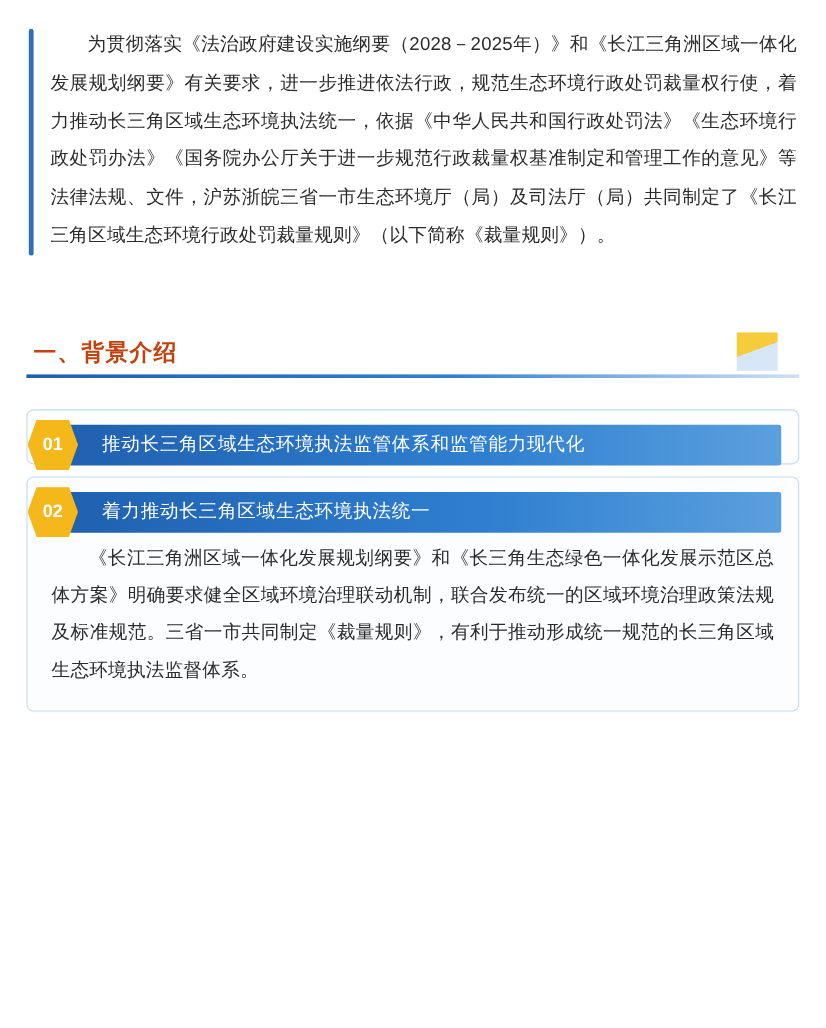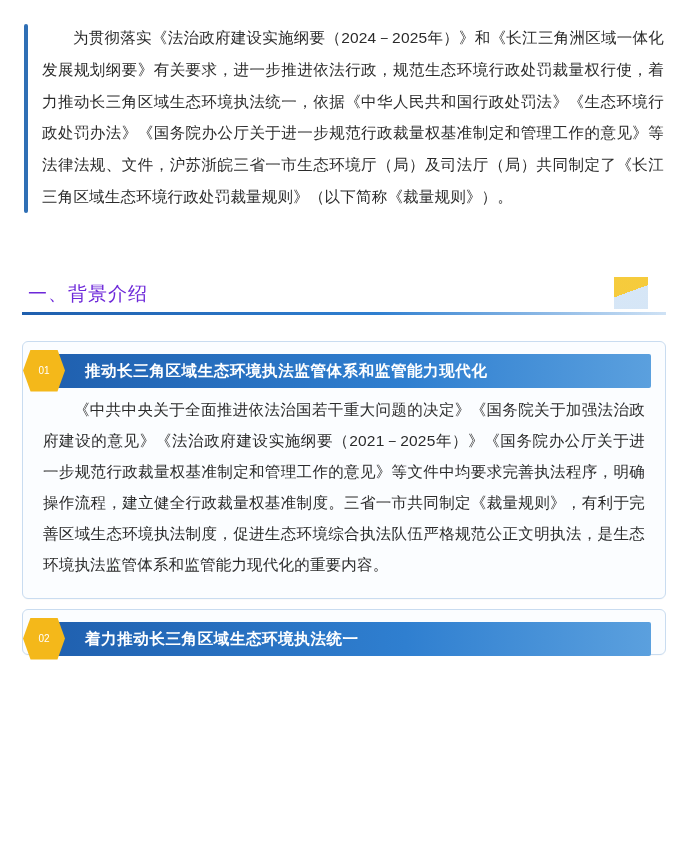--- a/index.html
+++ b/index.html
@@ -57,22 +57,22 @@
     right: 0;
     bottom: 0;
     height: 3px;
     background: linear-gradient(to right, #1f5fae 0%, #2f7fd0 55%, #cfe2f5 100%);
   }
   .section-head .title {
     position: absolute;
     left: 6px;
     bottom: 8px;
     font-size: 19px;
-    font-weight: normal;
-    color: #6d28d9;
+    font-weight: bold;
+    color: #c2410c;
     letter-spacing: 1px;
   }
   .section-head .corner {
     position: absolute;
     right: 18px;
     bottom: 6px;
     width: 34px;
     height: 32px;
     background: linear-gradient(160deg, #f4c21a 0%, #f4c21a 46%, #cfe2f5 46%, #cfe2f5 100%);
     opacity: 0.85;
@@ -104,67 +104,67 @@
     position: absolute;
     top: 8px;
     left: 0px;
     width: 42px;
     height: 42px;
     background: #f4b81a;
     display: flex;
     align-items: center;
     justify-content: center;
     color: #ffffff;
-    font-size: 10px;
-    font-weight: normal;
+    font-size: 15px;
+    font-weight: bold;
     clip-path: polygon(18% 0%, 82% 0%, 100% 50%, 82% 100%, 18% 100%, 0% 50%);
   }
   .card-title {
     position: absolute;
     top: 12px;
     left: 62px;
     height: 34px;
     line-height: 34px;
     color: #ffffff;
     font-size: 15.5px;
-    font-weight: bold;
+    font-weight: normal;
     letter-spacing: 0.6px;
   }
   .card-body {
     margin-top: 26px;
     font-size: 15.5px;
     line-height: 2.0;
     color: #2b2b2b;
     text-align: justify;
     text-indent: 2em;
     letter-spacing: 0.2px;
   }
 </style>
 </head>
 <body>
 
 <div class="page">
 
   <div class="intro-block">
     <div class="intro-bar"></div>
-    <div class="intro-text">为贯彻落实《法治政府建设实施纲要（2024－2025年）》和《长江三角洲区域一体化发展规划纲要》有关要求，进一步推进依法行政，规范生态环境行政处罚裁量权行使，着力推动长三角区域生态环境执法统一，依据《中华人民共和国行政处罚法》《生态环境行政处罚办法》《国务院办公厅关于进一步规范行政裁量权基准制定和管理工作的意见》等法律法规、文件，沪苏浙皖三省一市生态环境厅（局）及司法厅（局）共同制定了《长江三角区域生态环境行政处罚裁量规则》（以下简称《裁量规则》）。</div>
+    <div class="intro-text">为贯彻落实《法治政府建设实施纲要（2028－2025年）》和《长江三角洲区域一体化发展规划纲要》有关要求，进一步推进依法行政，规范生态环境行政处罚裁量权行使，着力推动长三角区域生态环境执法统一，依据《中华人民共和国行政处罚法》《生态环境行政处罚办法》《国务院办公厅关于进一步规范行政裁量权基准制定和管理工作的意见》等法律法规、文件，沪苏浙皖三省一市生态环境厅（局）及司法厅（局）共同制定了《长江三角区域生态环境行政处罚裁量规则》（以下简称《裁量规则》）。</div>
   </div>
 
   <div class="section-head">
     <div class="corner"></div>
     <div class="title">一、背景介绍</div>
     <div class="rule"></div>
   </div>
 
   <div class="card">
     <div class="card-bar"></div>
     <div class="card-badge">01</div>
     <div class="card-title">推动长三角区域生态环境执法监管体系和监管能力现代化</div>
-    <div class="card-body">《中共中央关于全面推进依法治国若干重大问题的决定》《国务院关于加强法治政府建设的意见》《法治政府建设实施纲要（2021－2025年）》《国务院办公厅关于进一步规范行政裁量权基准制定和管理工作的意见》等文件中均要求完善执法程序，明确操作流程，建立健全行政裁量权基准制度。三省一市共同制定《裁量规则》，有利于完善区域生态环境执法制度，促进生态环境综合执法队伍严格规范公正文明执法，是生态环境执法监管体系和监管能力现代化的重要内容。</div>
   </div>
 
   <div class="card second">
     <div class="card-bar"></div>
     <div class="card-badge">02</div>
     <div class="card-title">着力推动长三角区域生态环境执法统一</div>
+    <div class="card-body">《长江三角洲区域一体化发展规划纲要》和《长三角生态绿色一体化发展示范区总体方案》明确要求健全区域环境治理联动机制，联合发布统一的区域环境治理政策法规及标准规范。三省一市共同制定《裁量规则》，有利于推动形成统一规范的长三角区域生态环境执法监督体系。</div>
   </div>
 
 </div>
 
 </body></html>

